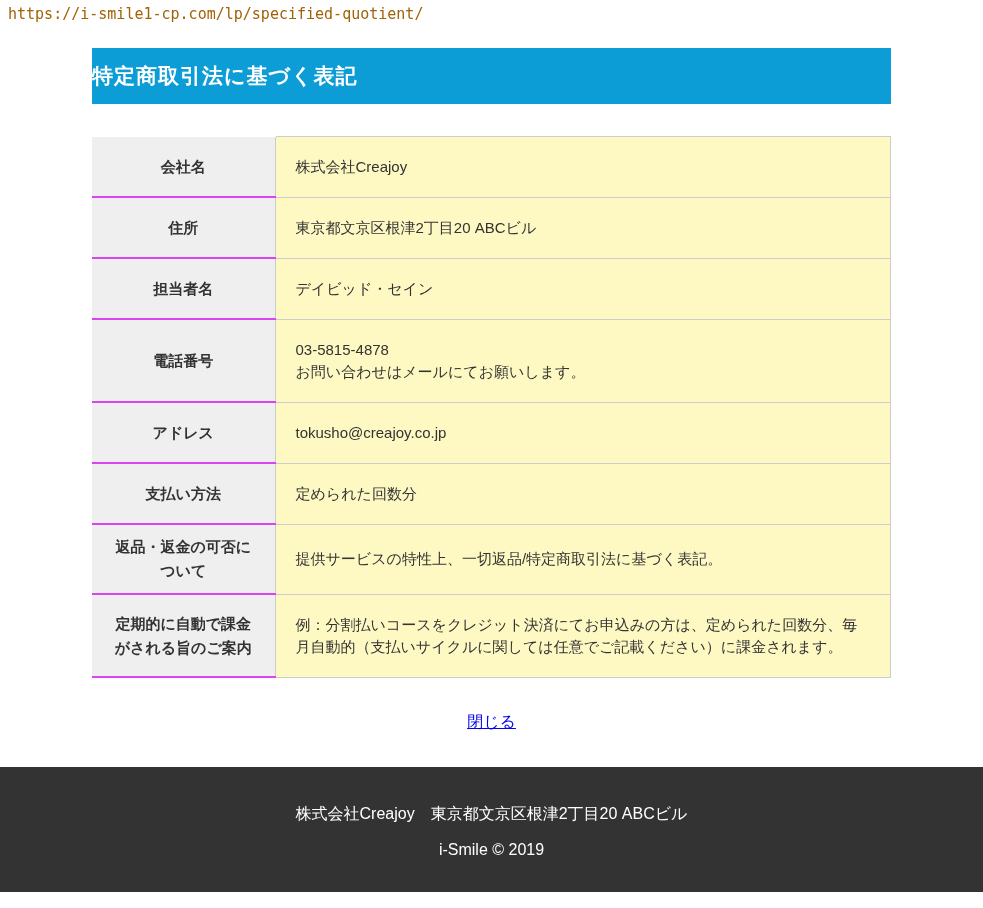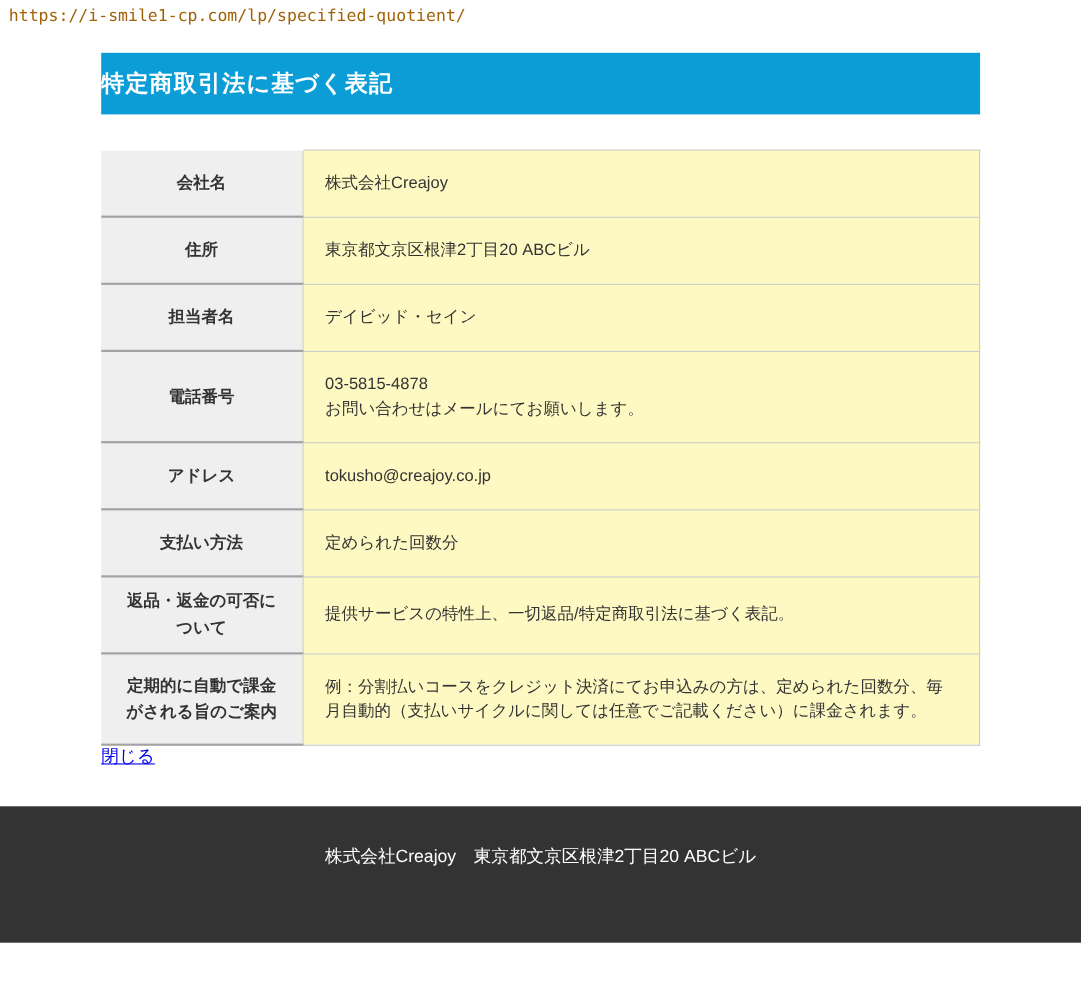--- a/index.html
+++ b/index.html
@@ -47,21 +47,21 @@
   
   table.tokusho {
     margin-top: 31px;
     width: 100%;
     border-collapse: collapse;
   }
   table.tokusho th {
     width: 183px;
     background: var(--label-bg, #efefef);
     border-top: 2px solid #ffffff;
-    border-bottom: 2px solid #a3a3a3;
+    border-bottom: 2px solid #d946ef;
     border-right: 1px solid var(--border-color, #cccccc);
     font-size: 15px;
     font-weight: bold;
     color: #333333;
     text-align: center;
     vertical-align: middle;
     padding: 10px 8px;
     line-height: 24px;
     white-space: pre-line;
   }
@@ -71,20 +71,22 @@
     font-size: 15px;
     color: #333333;
     vertical-align: middle;
     padding: 19px 20px;
     line-height: 22px;
     white-space: pre-line;
   }
 
   
   .close-wrap {
+    margin-top: 34px;
+    text-align: center;
   }
   .close-link {
     color: var(--link-blue, #0000ee);
     font-size: 16px;
     text-decoration: underline;
     cursor: pointer;
   }
 
   
   footer.site-footer {
@@ -150,13 +152,14 @@
   </table>
 
   <div class="close-wrap">
     <a href="#" class="close-link">閉じる</a>
   </div>
 
 </div>
 
 <footer class="site-footer">
   <p>株式会社Creajoy　東京都文京区根津2丁目20 ABCビル</p>
+  <p>i-Smile © 2019</p>
 </footer>
 
 </body></html>

